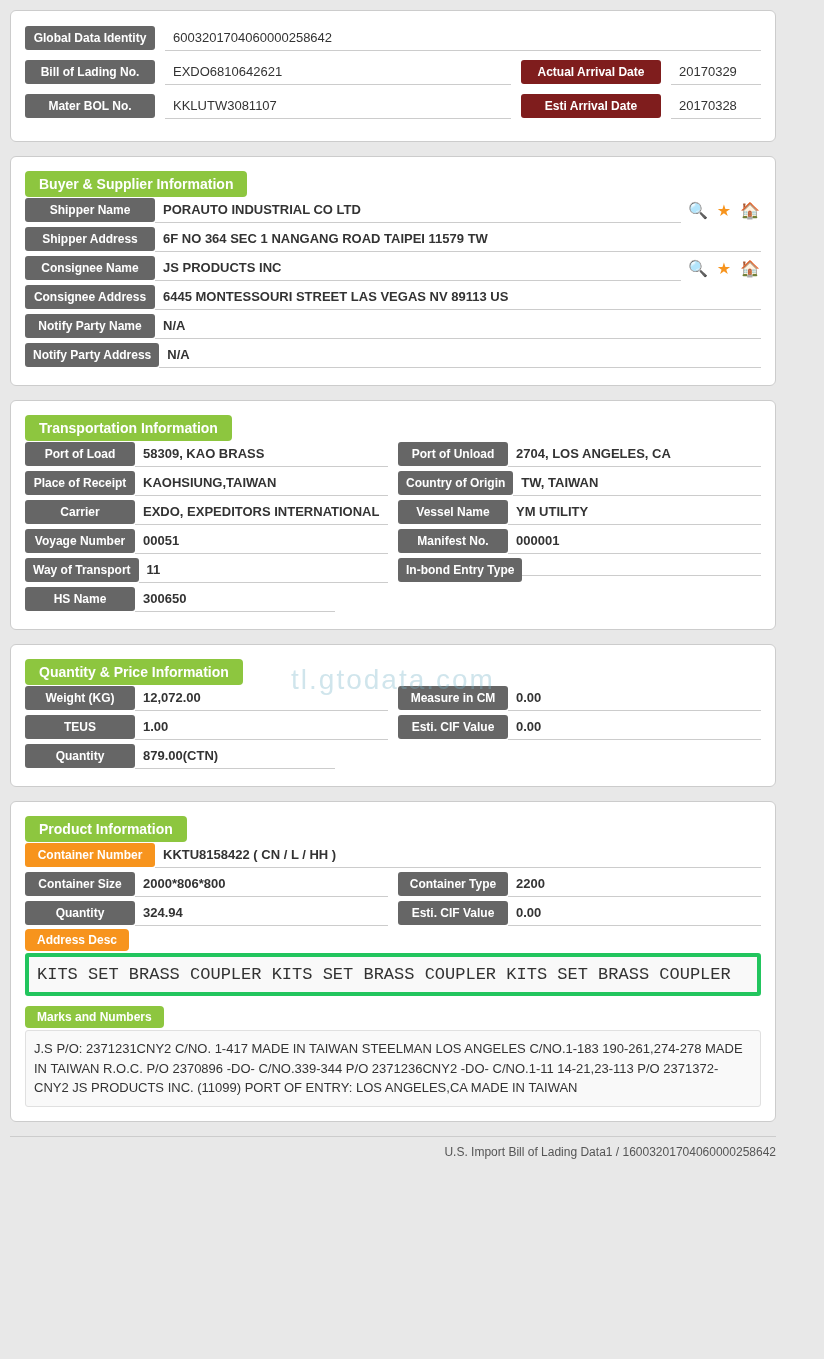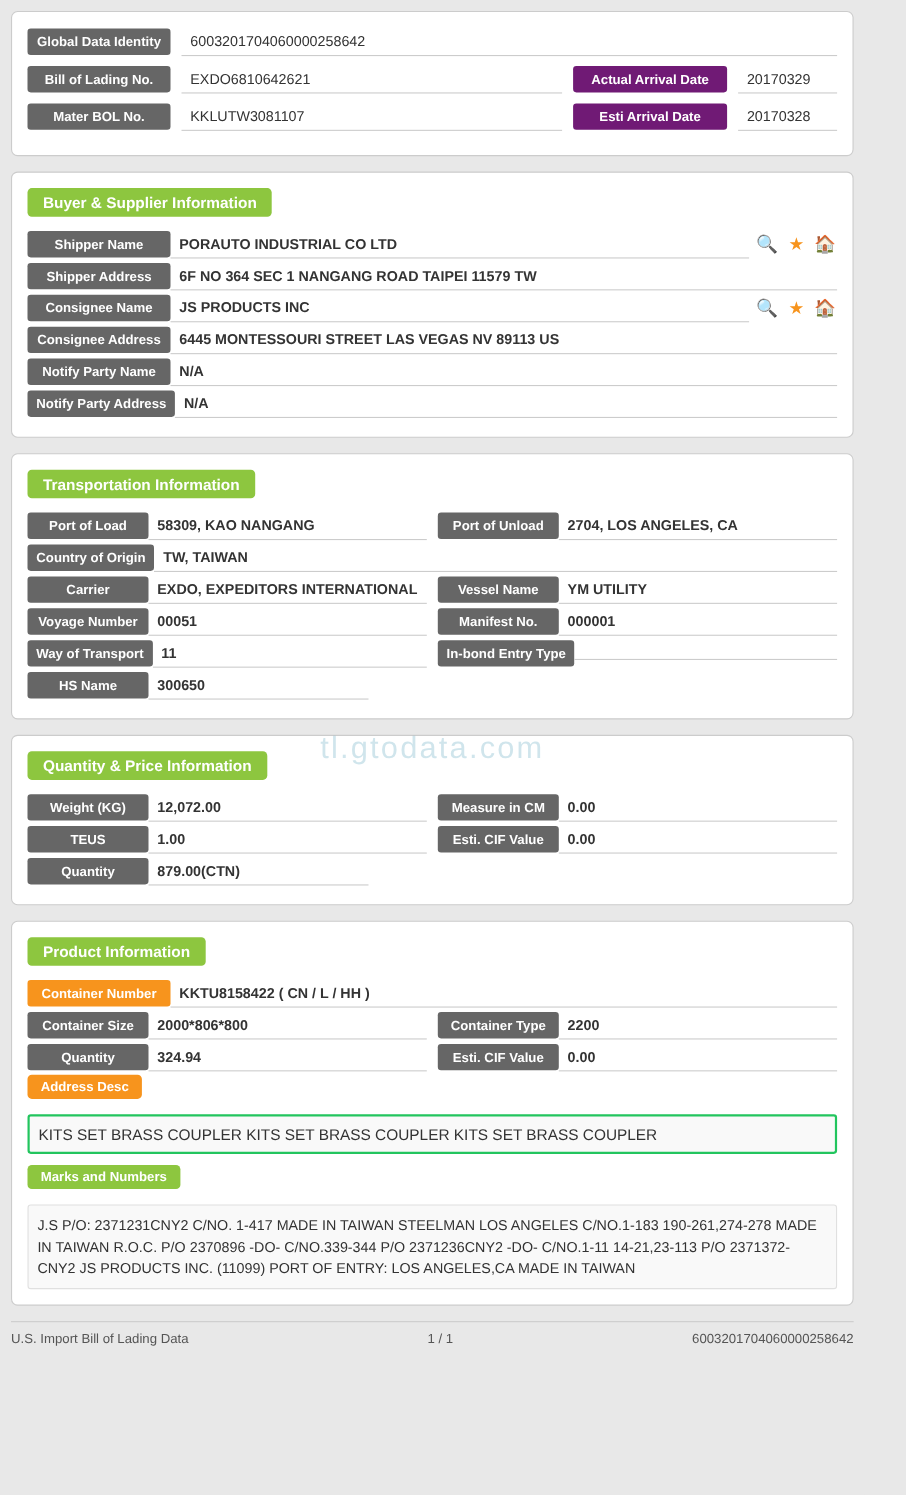--- a/index.html
+++ b/index.html
@@ -24,21 +24,20 @@
       padding: 14px 14px 14px 14px;
     }
     .section-header {
       display: inline-block;
       background: #8dc63f;
       color: #fff;
       font-weight: bold;
       font-size: 14px;
       padding: 5px 14px;
       border-radius: 4px;
-      margin-bottom: 12px;
     }
     .section-header.orange {
       background: #f7941d;
     }
     .field-row {
       display: flex;
       align-items: center;
       margin-bottom: 3px;
     }
     .field-row.two-col {
@@ -119,21 +118,21 @@
       white-space: nowrap;
       flex-shrink: 0;
     }
     .identity-value {
       flex: 1;
       border-bottom: 1px solid #ccc;
       padding: 5px 8px;
       font-size: 13px;
     }
     .date-label {
-      background: #701a75;
+      background: #7f1d1d;
       color: #fff;
       font-size: 12px;
       font-weight: bold;
       padding: 5px 8px;
       border-radius: 3px;
       min-width: 140px;
       text-align: center;
       white-space: nowrap;
       flex-shrink: 0;
     }
@@ -150,41 +149,42 @@
       transform: translate(-50%, -50%);
       font-size: 28px;
       color: rgba(120,180,200,0.35);
       pointer-events: none;
       white-space: nowrap;
       z-index: 10;
       letter-spacing: 2px;
     }
     .product-desc-block {
       background: #f9f9f9;
-      border: 2px solid #22c55e;
+      border: 4px solid #22c55e;
       border-radius: 3px;
       padding: 8px;
-      font-size: 14px;
+      font-size: 17px;
       margin-top: 2px;
       margin-bottom: 10px;
       color: #333;
+      font-family: Liberation Mono, monospace;
     }
     .marks-block {
       background: #f9f9f9;
       border: 1px solid #e0e0e0;
       border-radius: 3px;
       padding: 8px;
       font-size: 13px;
       margin-top: 2px;
       color: #333;
       line-height: 1.5;
     }
     .footer-bar {
       display: flex;
-      justify-content: space-between;
+      justify-content: flex-end;
       align-items: center;
       border-top: 1px solid #ccc;
       padding-top: 8px;
       margin-top: 4px;
       font-size: 12px;
       color: #555;
     }
   </style>
 </head>
 <body>
@@ -264,30 +264,34 @@
     </div>
   </div>
 
   <div class="card">
     <div class="section-header">Transportation Information</div>
 
     
     <div class="field-row two-col">
       <div class="field-group">
         <span class="label narrow">Port of Load</span>
-        <span class="value">58309, KAO NANGANG</span>
+        <span class="value">58309, KAO BRASS</span>
       </div>
       <div class="field-group">
         <span class="label narrow">Port of Unload</span>
         <span class="value">2704, LOS ANGELES, CA</span>
       </div>
     </div>
 
     
     <div class="field-row two-col">
+      <div class="field-group">
+        <span class="label narrow">Place of Receipt</span>
+        <span class="value">KAOHSIUNG,TAIWAN</span>
+      </div>
       <div class="field-group">
         <span class="label narrow">Country of Origin</span>
         <span class="value">TW, TAIWAN</span>
       </div>
     </div>
 
     
     <div class="field-row two-col">
       <div class="field-group">
         <span class="label narrow">Carrier</span>

